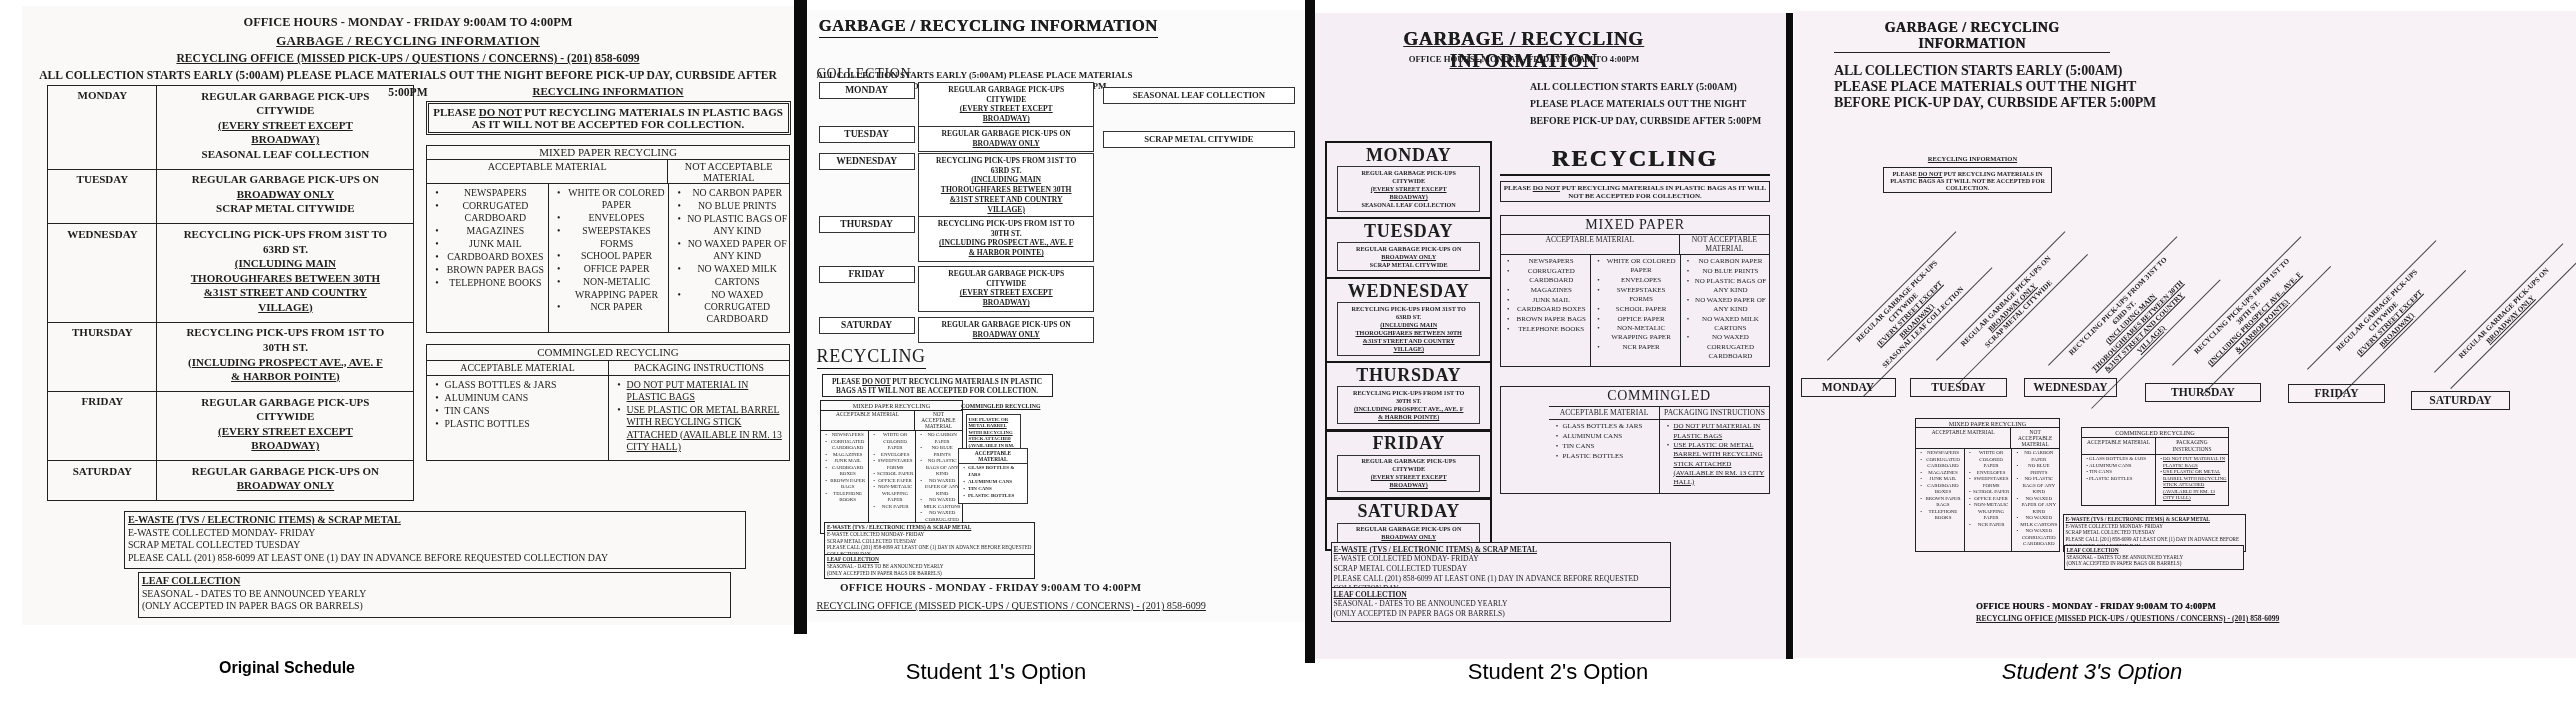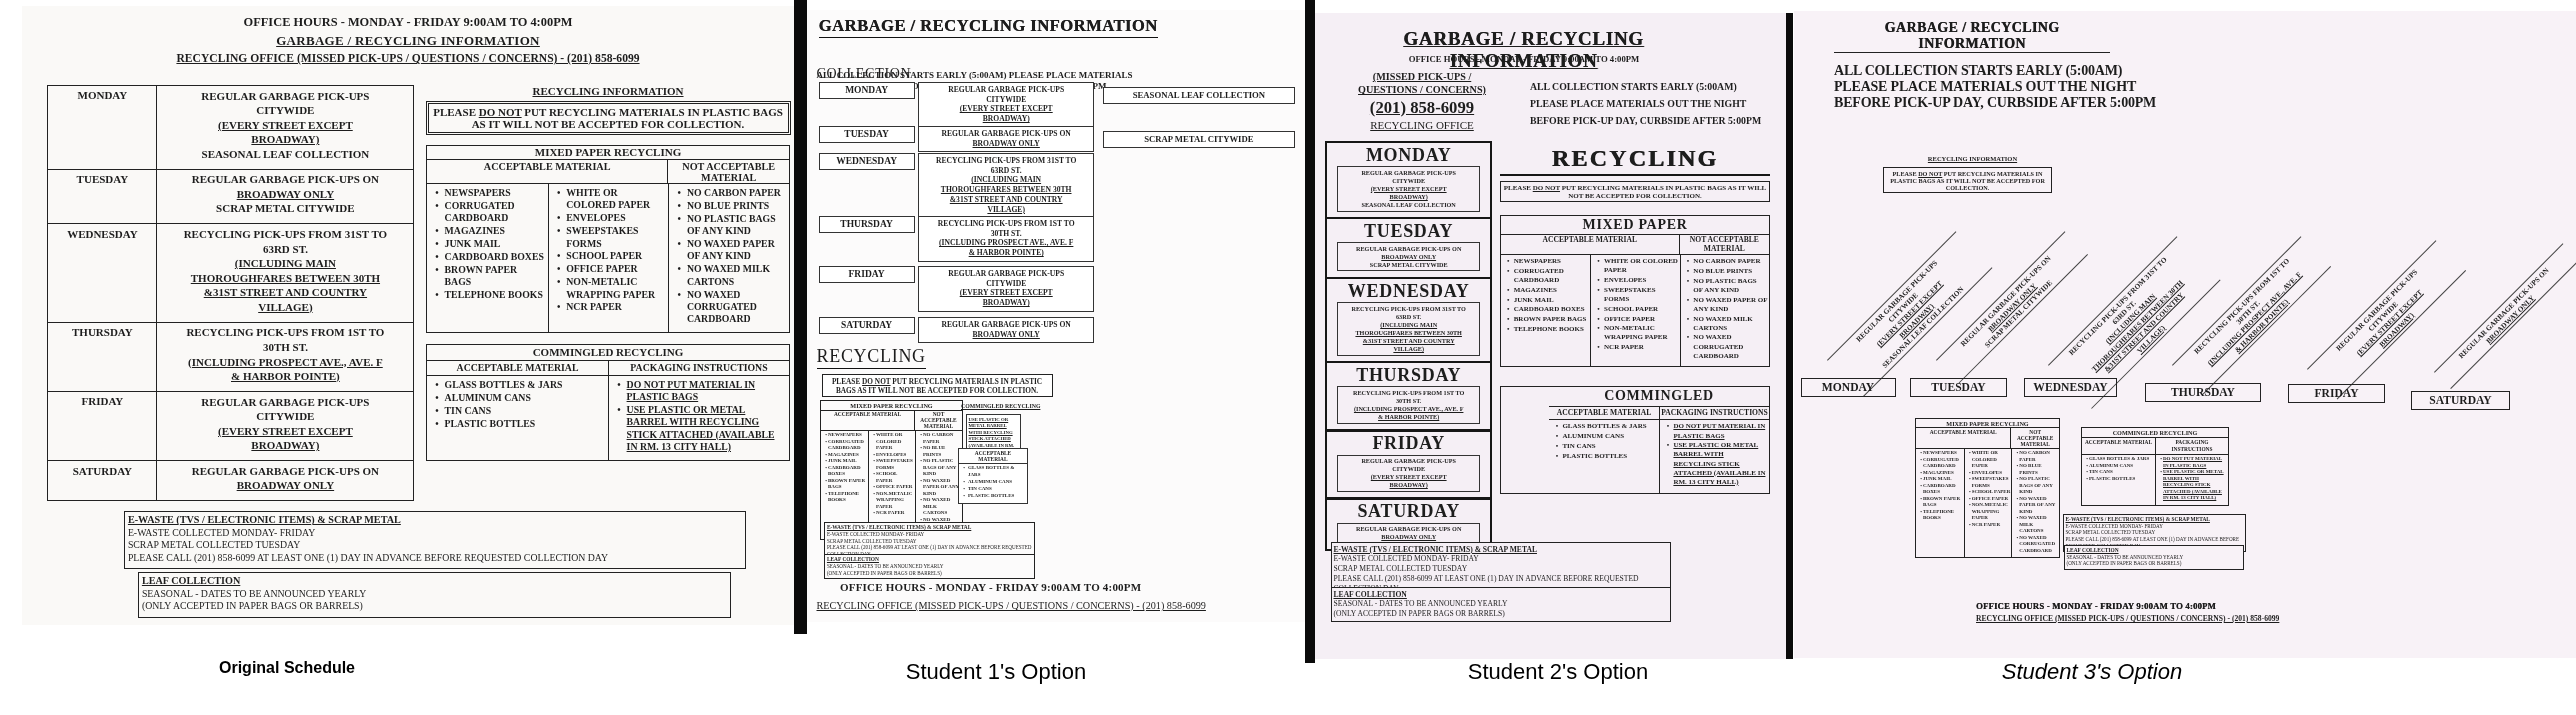--- a/index.html
+++ b/index.html
@@ -30,26 +30,26 @@
   .sched{position:absolute;left:25.4px;top:79px;width:367px;border:1.8px solid #222;font-weight:700;}
   .srow{display:grid;grid-template-columns:109px 1fr;}
   .srow + .srow{border-top:1.5px solid #222;}
   .sday{border-right:1.5px solid #222;text-align:center;padding-top:3.6px;font-size:11px;}
   .sdet{text-align:center;padding:2.9px 4.4px 7.3px;font-size:11px;line-height:1.32;}
   .p1right{position:absolute;left:404px;top:79px;width:364px;}
   .rit{text-align:center;font-size:11px;}
   .warn{border:1.8px solid #222;outline:1.1px solid #222;outline-offset:1.5px;margin:5.8px 1.5px 0;
         padding:2.2px 4.4px;text-align:center;font-weight:700;background:inherit;}
   .warn-lg{font-size:11px;}
-  .mp,.cm{border:1.8px solid #222;margin-top:11.6px;font-weight:700;background:inherit;}
+  .mp,.cm{border:1.8px solid #222;margin-top:11.6px;font-weight:400;background:inherit;}
   .mp-t,.cm-t{text-align:center;border-bottom:1.5px solid #222;padding:0.7px 1.5px;}
   .mp-h{display:grid;grid-template-columns:2fr 1fr;}
   .mp-h > div{text-align:center;border-bottom:1.5px solid #222;padding:0.7px 1.5px;}
   .mp-ha{border-right:1.5px solid #222;}
-  .mp-b{display:grid;grid-template-columns:1fr 1fr 1fr;}
+  .mp-b{display:grid;grid-template-columns:1fr 1fr 1fr;text-align:center;}
   .mp-c{padding:2.9px 1.5px 5.8px 2.9px;}
   .mp-c + .mp-c{border-left:1.5px solid #222;}
   .mp-lg .mp-t{font-size:11px;} .mp-lg .mp-h{font-size:10.2px;} .mp-lg .mp-b{font-size:9.8px;line-height:1.25;}
   .cm-h,.cm-b{display:grid;grid-template-columns:1fr 1fr;}
   .cm-h > div{text-align:center;border-bottom:1.5px solid #222;padding:0.7px;}
   .cm-h > div + div,.cm-b > div + div{border-left:1.5px solid #222;}
   .cm-b > div{padding:2.9px 1.5px 5.8px 2.9px;}
   .cm-lg{font-size:9.8px;line-height:1.25;} .cm-lg .cm-t{font-size:11px;}
   .bl{position:relative;padding-left:1.5em;margin-bottom:0.7px;}
   .bl::before{content:"\2022";position:absolute;left:.55em;}
@@ -161,20 +161,21 @@
   <div class="sep sepA"></div>
   <div class="sep sepB"></div>
   <div class="sep sepC"></div>
   <div class="mark"></div>
 
   <section class="paper p1">
     <header class="p1head">
       <div class="h17 b">OFFICE HOURS - MONDAY - FRIDAY 9:00AM TO 4:00PM</div>
       <div class="h18 b u">GARBAGE / RECYCLING INFORMATION</div>
       <div class="h16 u">RECYCLING OFFICE (MISSED PICK-UPS / QUESTIONS / CONCERNS) - (201) 858-6099</div>
+      <div class="h16">ALL COLLECTION STARTS EARLY (5:00AM) PLEASE PLACE MATERIALS OUT THE NIGHT BEFORE PICK-UP DAY, CURBSIDE AFTER 5:00PM</div>
     </header>
 
     <div class="sched">
       <div class="srow">
         <div class="sday">MONDAY</div>
         <div class="sdet">
             <div>REGULAR GARBAGE PICK-UPS</div>
             <div>CITYWIDE</div>
             <div class="u">(EVERY STREET EXCEPT</div>
             <div class="u">BROADWAY)</div>
@@ -438,26 +439,20 @@
         </div>
     </div>
     <div class="p2oh">OFFICE HOURS - MONDAY - FRIDAY 9:00AM TO 4:00PM</div>
     <div class="p2ro">RECYCLING OFFICE (MISSED PICK-UPS / QUESTIONS / CONCERNS) - (201) 858-6099</div>
   </section>
   <div class="cap cap2">Student 1's Option</div>
 
   <section class="paper p3">
     <div class="p3title">GARBAGE / RECYCLING INFORMATION</div>
     <div class="p3oh">OFFICE HOURS - MONDAY - FRIDAY 9:00AM TO 4:00PM</div>
-    <div class="p3missed">
-      <div class="m1">(MISSED PICK-UPS /</div>
-      <div class="m1">QUESTIONS / CONCERNS)</div>
-      <div class="ph">(201) 858-6099</div>
-      <div class="of">RECYCLING OFFICE</div>
-    </div>
     <div class="p3all">
         <div>ALL COLLECTION STARTS EARLY (5:00AM)</div>
         <div>PLEASE PLACE MATERIALS OUT THE NIGHT</div>
         <div>BEFORE PICK-UP DAY, CURBSIDE AFTER 5:00PM</div>
       </div>
 
     <div class="p3days">
       <div class="p3day">
         <div class="p3name">MONDAY</div>
         <div class="p3det">

